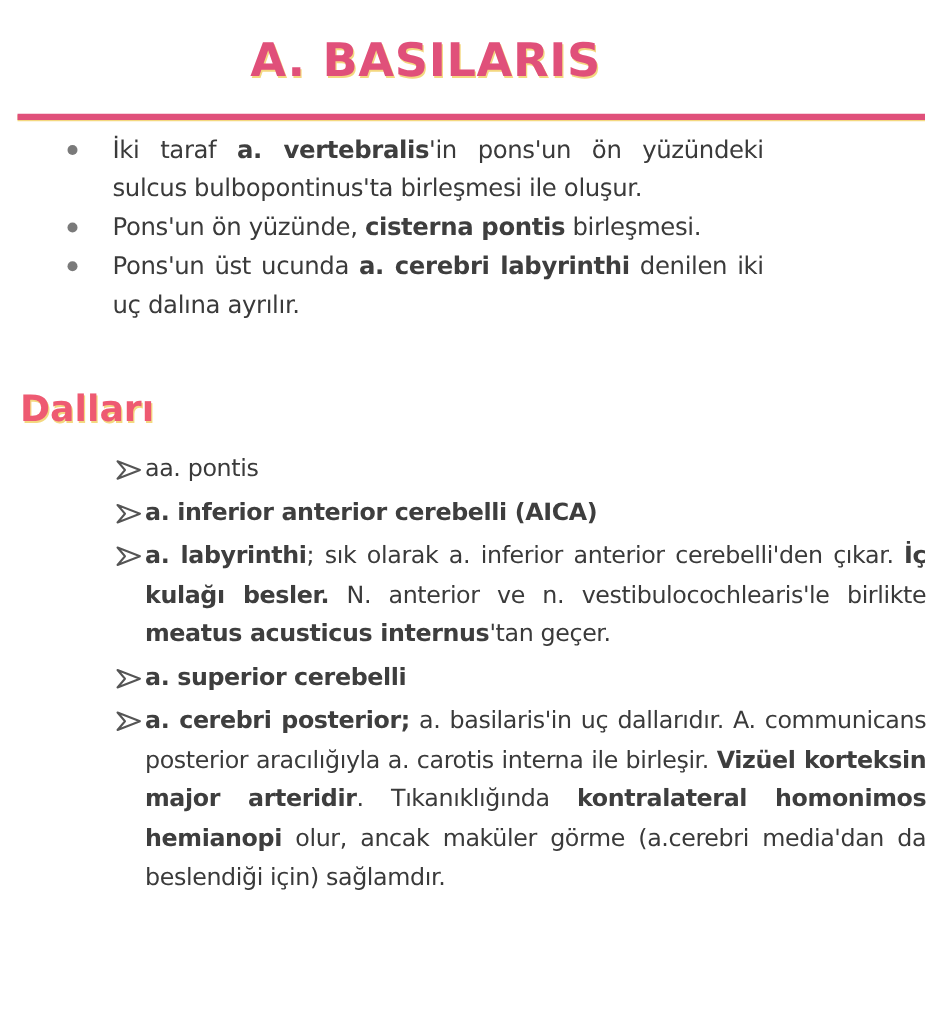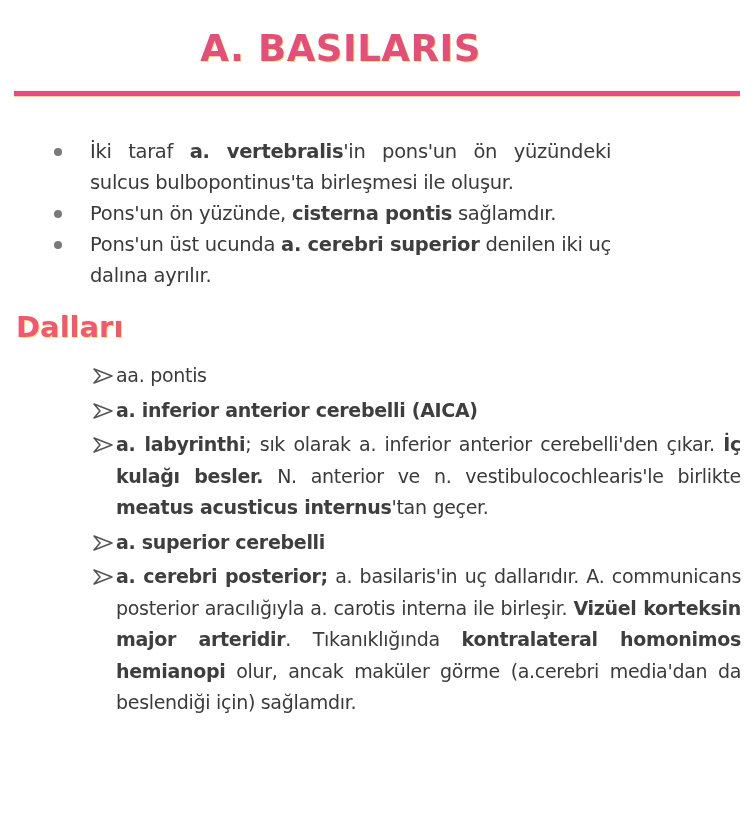--- a/index.html
+++ b/index.html
@@ -34,21 +34,21 @@
       left: 14px;
       width: 726px;
       top: 91px;
       height: 5px;
       background: #e0507a;
       box-shadow: 0 1px 0 #f4d880;
     }
     .bullets {
       position: absolute;
       left: 0;
-      top: 136px;
+      top: 104px;
       width: 629px;
     }
     .bullet-item {
       position: relative;
       padding-left: 90px;
       padding-right: 18px;
       font-size: 19.5px;
       line-height: 31px;
       text-align: justify;
       font-family: "DejaVu Sans", sans-serif;
@@ -104,25 +104,25 @@
 <div class="title">A. BASILARIS</div>
 <div class="title-rule"></div>
 
 <div class="bullets">
   <div class="bullet-item">
     <span class="bullet-dot"></span>
     <span><span>İki taraf </span><span class="b">a. vertebralis</span><span>'in pons'un ön yüzündeki sulcus bulbopontinus'ta birleşmesi ile oluşur.</span></span>
   </div>
   <div class="bullet-item">
     <span class="bullet-dot"></span>
-    <span><span>Pons'un ön yüzünde, </span><span class="b">cisterna pontis</span><span> sağlamdır.</span></span>
+    <span><span>Pons'un ön yüzünde, </span><span class="b">cisterna pontis</span><span> birleşmesi.</span></span>
   </div>
   <div class="bullet-item">
     <span class="bullet-dot"></span>
-    <span><span>Pons'un üst ucunda </span><span class="b">a. cerebri superior</span><span> denilen iki uç dalına ayrılır.</span></span>
+    <span><span>Pons'un üst ucunda </span><span class="b">a. cerebri labyrinthi</span><span> denilen iki uç dalına ayrılır.</span></span>
   </div>
 </div>
 
 <div class="section-heading">Dalları</div>
 
 <div class="branches">
   <div class="branch-item">
     <svg class="branch-arrow" viewBox="0 0 22 18">
         <path d="M2 2 L20 9 L2 16 L8 9 Z" fill="none" stroke="#555" stroke-width="1.6" stroke-linejoin="round"></path>
       </svg>

